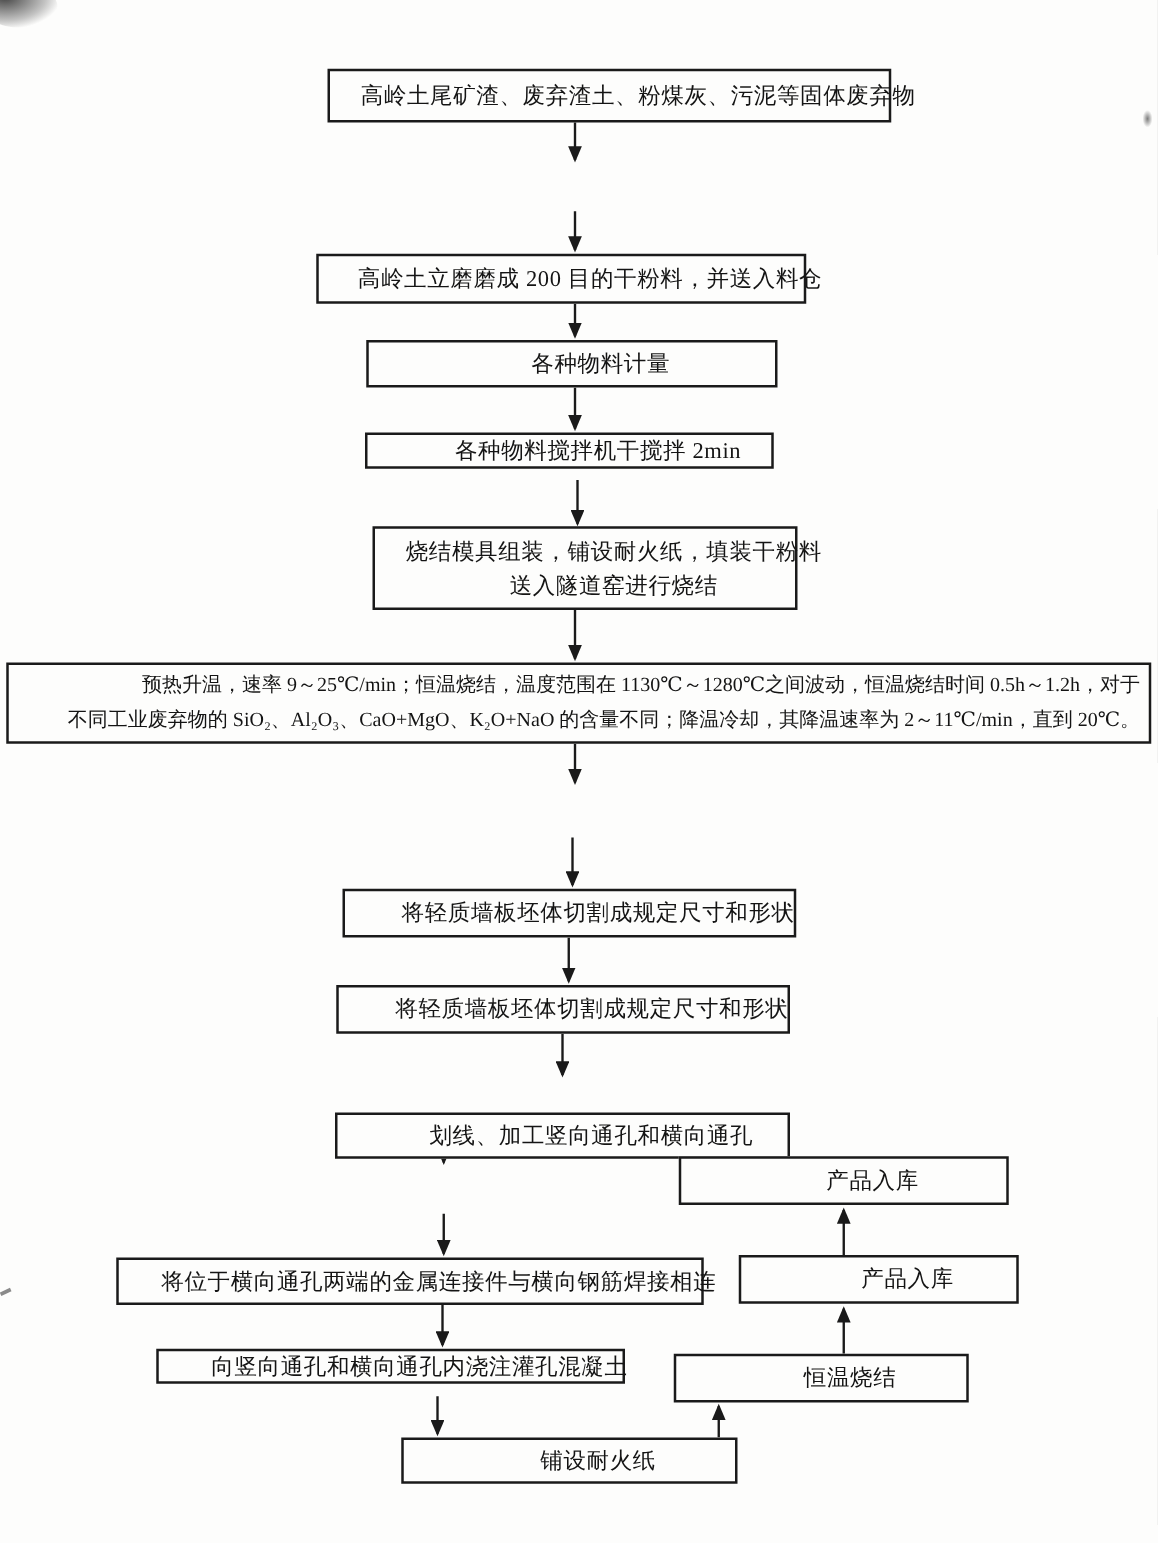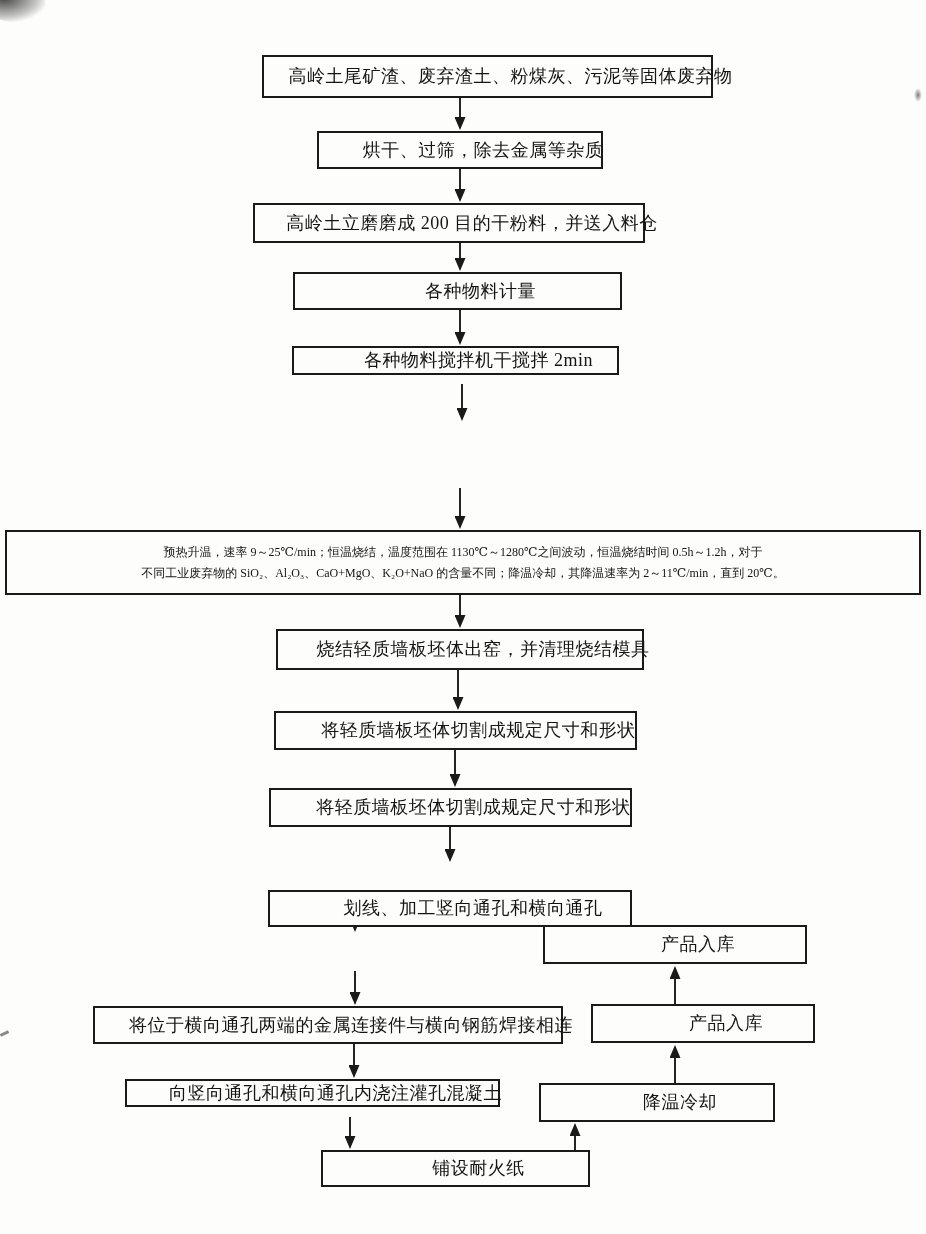--- a/index.html
+++ b/index.html
@@ -22,23 +22,23 @@
     text-align:right;
     font-size:18px;
     line-height:1.45;
     letter-spacing:0.5px;
     box-sizing:border-box;
     white-space:nowrap;
     padding-left:46px;
   }
   .box .ln{display:block;}
   .box.wide{
-    align-items:center;
+    align-items:flex-end;
     text-align:left;
-    font-size:12px;
+    font-size:16px;
     line-height:1.72;
     padding:2px 7px;
     letter-spacing:0px;
   }
   #arrow-layer{position:absolute;left:0;top:0;pointer-events:none;}
   .artifact{position:absolute;pointer-events:none;}
   #smudge-tl{
     left:-14px;top:-12px;width:60px;height:34px;
     background:radial-gradient(ellipse at 30% 30%, rgba(40,40,40,.85), rgba(90,90,90,.35) 55%, rgba(120,120,120,0) 75%);
     border-radius:50%;
@@ -85,45 +85,43 @@
       <line x1="575" y1="1150" x2="575" y2="1125" marker-end="url(#ah)"></line>
       <line x1="675" y1="1083" x2="675" y2="1047" marker-end="url(#ah)"></line>
       <line x1="675" y1="1004" x2="675" y2="968" marker-end="url(#ah)"></line>
     </g>
   </svg>
 
   <div class="box" style="left:262px;top:55px;width:451px;height:43px">
     <span class="ln">高岭土尾矿渣、废弃渣土、粉煤灰、污泥等固体废弃物</span>
   </div>
 
-  <div class="box" style="left:317px;top:131px;width:286px;height:38px">
-    <span class="ln">烘干、过筛，除去金属等杂质</span>
-  </div>
 
   <div class="box" style="left:253px;top:203px;width:392px;height:40px">
     <span class="ln">高岭土立磨磨成 200 目的干粉料，并送入料仓</span>
   </div>
 
   <div class="box" style="left:293px;top:272px;width:329px;height:38px">
     <span class="ln">各种物料计量</span>
   </div>
 
   <div class="box" style="left:292px;top:346px;width:327px;height:29px">
     <span class="ln">各种物料搅拌机干搅拌 2min</span>
   </div>
 
+  <div class="box" style="left:298px;top:421px;width:340px;height:67px">
+    <span class="ln">烧结模具组装，铺设耐火纸，填装干粉料</span>
+    <span class="ln">送入隧道窑进行烧结</span>
+  </div>
 
   <div class="box wide" style="left:5px;top:530px;width:916px;height:65px">
     <span class="ln">预热升温，速率 9～25℃/min；恒温烧结，温度范围在 1130℃～1280℃之间波动，恒温烧结时间 0.5h～1.2h，对于</span>
     <span class="ln">不同工业废弃物的 SiO₂、Al₂O₃、CaO+MgO、K₂O+NaO 的含量不同；降温冷却，其降温速率为 2～11℃/min，直到 20℃。</span>
   </div>
 
-  <div class="box" style="left:276px;top:629px;width:368px;height:41px">
-    <span class="ln">烧结轻质墙板坯体出窑，并清理烧结模具</span>
-  </div>
 
   <div class="box" style="left:274px;top:711px;width:363px;height:39px">
     <span class="ln">将轻质墙板坯体切割成规定尺寸和形状</span>
   </div>
 
   <div class="box" style="left:269px;top:788px;width:363px;height:39px">
     <span class="ln">将轻质墙板坯体切割成规定尺寸和形状</span>
   </div>
 
   <div class="box" style="left:268px;top:890px;width:364px;height:37px">
@@ -137,21 +135,21 @@
 
   <div class="box" style="left:125px;top:1079px;width:375px;height:28px">
     <span class="ln">向竖向通孔和横向通孔内浇注灌孔混凝土</span>
   </div>
 
   <div class="box" style="left:321px;top:1150px;width:269px;height:37px">
     <span class="ln">铺设耐火纸</span>
   </div>
 
   <div class="box" style="left:539px;top:1083px;width:236px;height:39px">
-    <span class="ln">降温冷却</span>
+    <span class="ln">恒温烧结</span>
   </div>
 
   <div class="box" style="left:591px;top:1004px;width:224px;height:39px">
     <span class="ln">产品入库</span>
   </div>
 
   <div class="box" style="left:543px;top:925px;width:264px;height:39px">
     <span class="ln">产品入库</span>
   </div>
 

